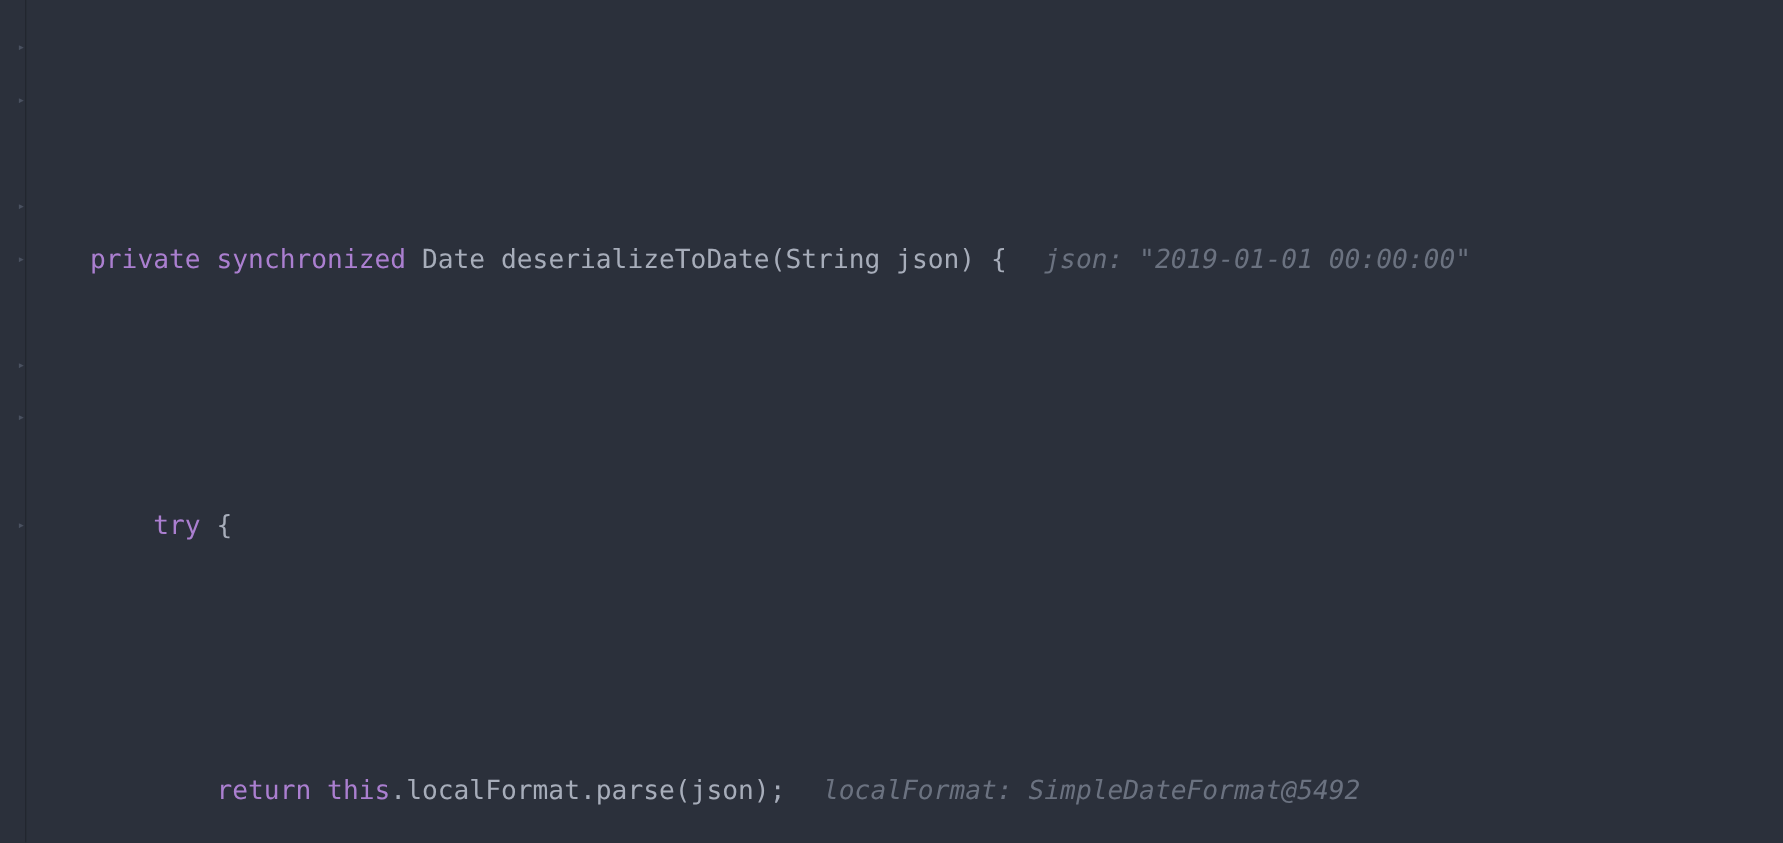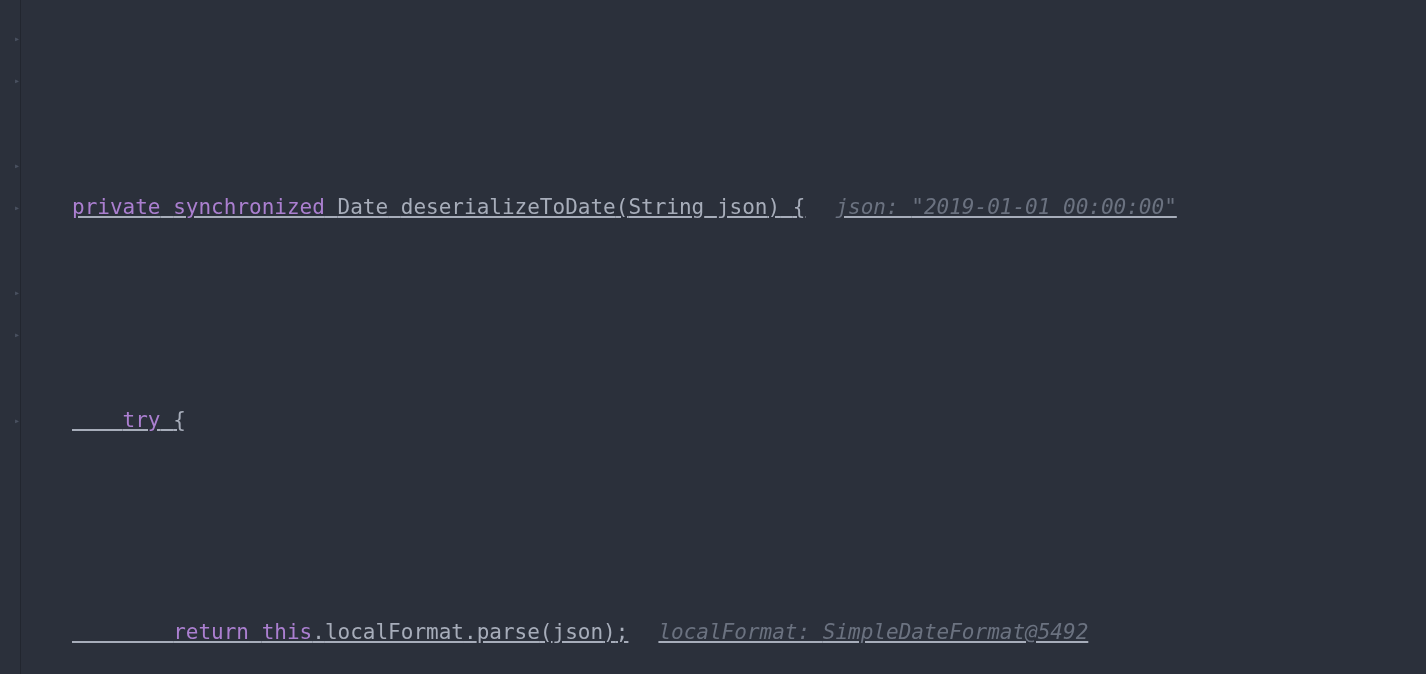--- a/index.html
+++ b/index.html
@@ -39,21 +39,20 @@
   }
   .code {
     padding-left: 72px;
     line-height: 42.5px;
     white-space: pre;
     color: #a7adba;
   }
   .line {
     position: relative;
     height: 42.5px;
-    text-decoration: underline;
   }
   .kw      { color: #ab7fd0; }           
   .type    { color: #a7adba; }           
   .method  { color: #a7adba; }
   .ident   { color: #a7adba; }
   .paren   { color: #a7adba; }
   .hint    { color: #6b7280; font-style: italic; }
   .hint-val{ color: #6b7280; font-style: italic; }
   .gap      { display:inline-block; width: 30px; }
 </style>

